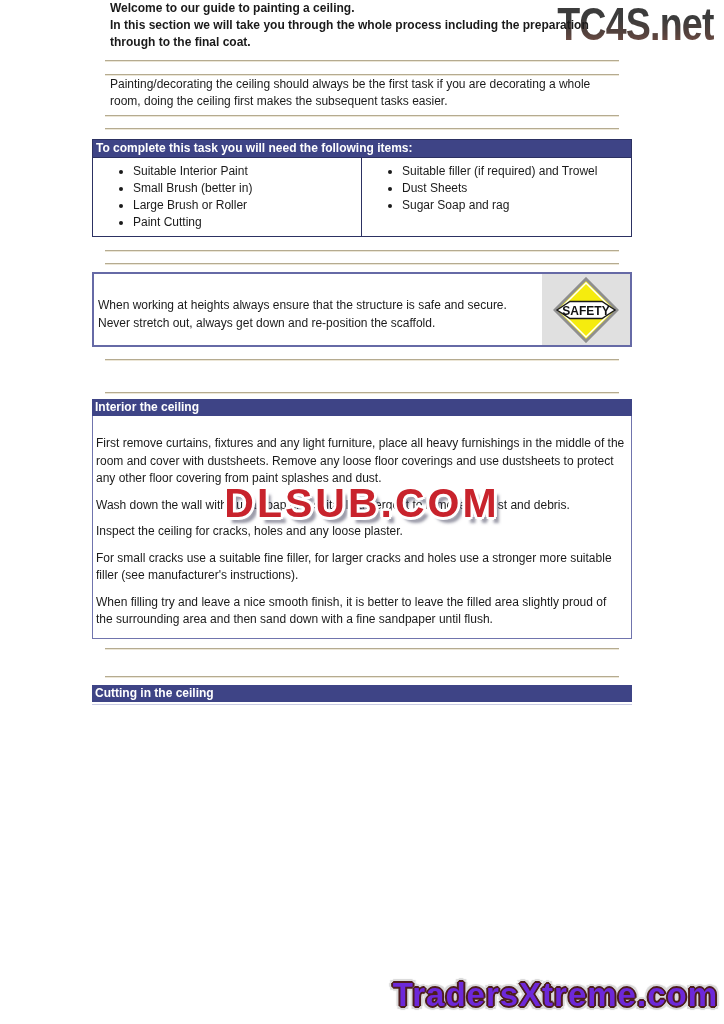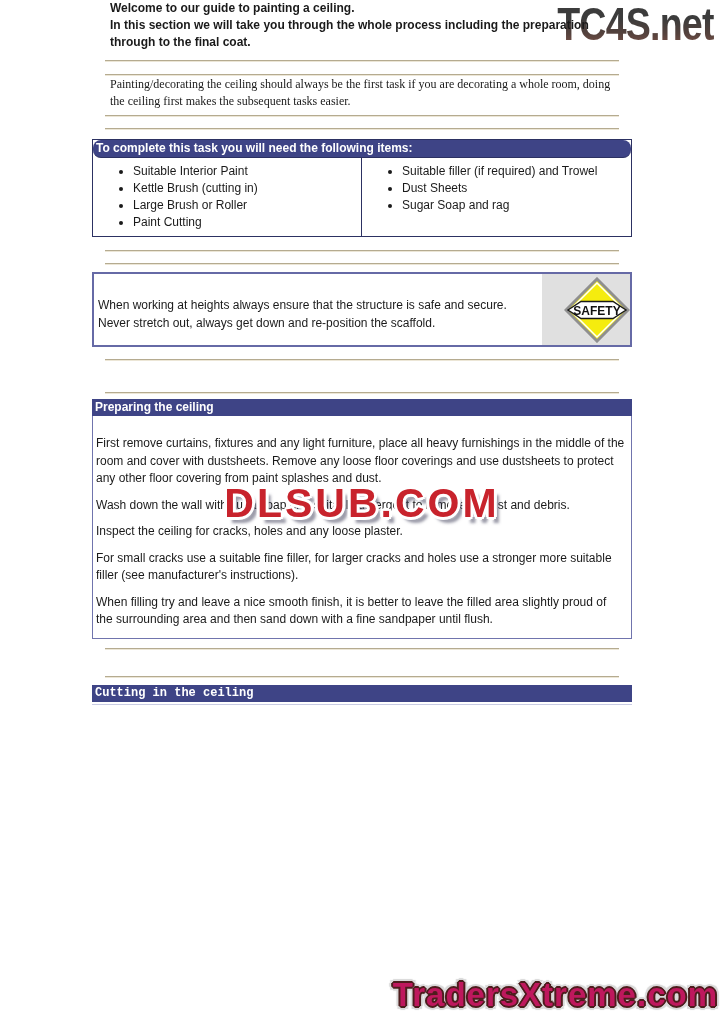--- a/index.html
+++ b/index.html
@@ -21,91 +21,91 @@
 
   
   .content {
     position:absolute; left:92px; top:0; width:540px;
     display:flex; flex-direction:column; align-items:stretch;
   }
   p.lead { font-size:12px; line-height:17px; margin:0 18px; }
   p.lead.bold { font-weight:bold; }
   .p1 { margin-top:86px; }
   .p2 { margin-top:12px; }
-  .p3 { margin-top:7px;font-family:Liberation Serif, serif; }
+  .p3 { margin-top:7px; }
 
   
   .rule {
     height:0; margin-left:13px; margin-right:13px;
     border-top:1px solid #b5ab90; border-bottom:1px solid #ece6d6;
   }
   .r1{margin-top:9px}  .r2{margin-top:12px} .r3{margin-top:5px}
   .r4{margin-top:11px} .r5{margin-top:13px} .r6{margin-top:11px}
   .r7{margin-top:12px} .r8{margin-top:31px} .r9{margin-top:9px}
   .r10{margin-top:26px}
 
   
   .bar {
     background:#3e4486; color:#ffffff; font-weight:bold;
     font-size:12px; line-height:17px; height:17px;
     padding-left:3px; white-space:nowrap; overflow:hidden;
   }
 
   
   .items-table { margin-top:9px; border:1px solid #2c3162; }
-  .items-table .bar { border-bottom:1px solid #2c3162;border-radius:8px; }
+  .items-table .bar { border-bottom:1px solid #2c3162; }
   .table-body { display:flex; }
   .table-body ul {
     width:50%; box-sizing:border-box; margin:0; height:78px;
     padding:5px 4px 0 40px; font-size:12px; line-height:17px; list-style:disc;
   }
   .table-body ul.left-cell { border-right:1px solid #2c3162; }
 
   
   .safety-box {
     margin-top:7px; border:2px solid #666aa6; height:75px;
     display:flex; box-sizing:border-box; background:#fff;
   }
   .safety-text {
     flex:1; display:flex; align-items:center;
     padding:12px 6px 2px 4px; font-size:12px; line-height:17.5px;
   }
   .safety-cell {
     width:88px; background:#e0e0e0;
-    display:flex; align-items:center; justify-content:flex-end;
+    display:flex; align-items:center; justify-content:center;
   }
 
   
   .prep-bar { margin-top:5px; position:relative; z-index:1; }
   .prep-box {
     border:1px solid #7074ad; border-top:none;
     padding:19px 5px 0 3px; background:#fff;
   }
   .prep-box p { margin:0 0 9px; font-size:12px; line-height:17.5px; }
 
   
-  .cut-bar { margin-top:7px;font-family:Liberation Mono, monospace; }
+  .cut-bar { margin-top:7px; }
   .cut-underline { height:2px; border-bottom:1px solid #c9cce4; }
 
   
   .wm-dlsub {
     position:absolute; left:50%; top:483px; transform:translateX(-50%);
     z-index:5; white-space:nowrap;
     font-family:Liberation Sans, sans-serif; font-weight:bold;
     font-size:41px; letter-spacing:3px; line-height:1;
     color:#c8232c;
     text-shadow:
       -3px 0 0 #fff, 3px 0 0 #fff, 0 -3px 0 #fff, 0 3px 0 #fff,
       -2px -2px 0 #fff, 2px -2px 0 #fff, -2px 2px 0 #fff, 2px 2px 0 #fff,
       5px 6px 3px rgba(70,70,95,0.55);
   }
   .wm-traders {
     position:absolute; right:6px; top:977px; z-index:5; white-space:nowrap;
     font-weight:bold; font-size:33px; letter-spacing:1px; line-height:1.1;
-    color:#be185d;
+    color:#6d28d9;
     text-shadow:
       -2px 0 0 #4d1d1d, 2px 0 0 #4d1d1d, 0 -2px 0 #4d1d1d, 0 2px 0 #4d1d1d,
       -1px -1px 0 #4d1d1d, 1px -1px 0 #4d1d1d, -1px 1px 0 #4d1d1d, 1px 1px 0 #4d1d1d,
       -4px 0 1px #d9d9d9, 4px 0 1px #d9d9d9, 0 -4px 1px #d9d9d9, 0 4px 1px #d9d9d9,
       -3px -3px 1px #d9d9d9, 3px -3px 1px #d9d9d9, -3px 3px 1px #d9d9d9, 3px 3px 1px #d9d9d9;
   }
 </style>
 </head>
 <body>
 
@@ -124,21 +124,21 @@
     <p class="lead p3">Painting/decorating the ceiling should always be the first task if you are decorating a whole room, doing the ceiling first makes the subsequent tasks easier.</p>
 
     <div class="rule r3"></div>
     <div class="rule r4"></div>
 
     <div class="items-table">
       <div class="bar">To complete this task you will need the following items:</div>
       <div class="table-body">
         <ul class="left-cell">
           <li>Suitable Interior Paint</li>
-          <li>Kettle Brush (cutting in)</li>
+          <li>Small Brush (better in)</li>
           <li>Large Brush or Roller</li>
           <li>Paint Cutting</li>
         </ul>
         <ul class="right-cell">
           <li>Suitable filler (if required) and Trowel</li>
           <li>Dust Sheets</li>
           <li>Sugar Soap and rag</li>
         </ul>
       </div>
     </div>
@@ -154,21 +154,21 @@
           <polygon points="33,6 60,33 33,60 6,33" fill="none" stroke="#ffffff" stroke-width="1.5"></polygon>
           <polygon points="4,33 17,24.5 49,24.5 62,33 49,41.5 17,41.5" fill="#ffffff" stroke="#1a1a1a" stroke-width="1.4"></polygon>
           <text x="33" y="37.5" text-anchor="middle" font-size="12" font-weight="bold" fill="#111111" font-family="Liberation Sans, sans-serif">SAFETY</text>
         </svg>
       </div>
     </div>
 
     <div class="rule r7"></div>
     <div class="rule r8"></div>
 
-    <div class="bar prep-bar">Preparing the ceiling</div>
+    <div class="bar prep-bar">Interior the ceiling</div>
     <div class="prep-box">
       <p>First remove curtains, fixtures and any light furniture, place all heavy furnishings in the middle of the room and cover with dustsheets. Remove any loose floor coverings and use dustsheets to protect any other floor covering from paint splashes and dust.</p>
       <p>Wash down the wall with sugarsoap or a suitable detergent to remove all dust and debris.</p>
       <p>Inspect the ceiling for cracks, holes and any loose plaster.</p>
       <p>For small cracks use a suitable fine filler, for larger cracks and holes use a stronger more suitable filler (see manufacturer's instructions).</p>
       <p>When filling try and leave a nice smooth finish, it is better to leave the filled area slightly proud of the surrounding area and then sand down with a fine sandpaper until flush.</p>
     </div>
 
     <div class="rule r9"></div>
     <div class="rule r10"></div>

